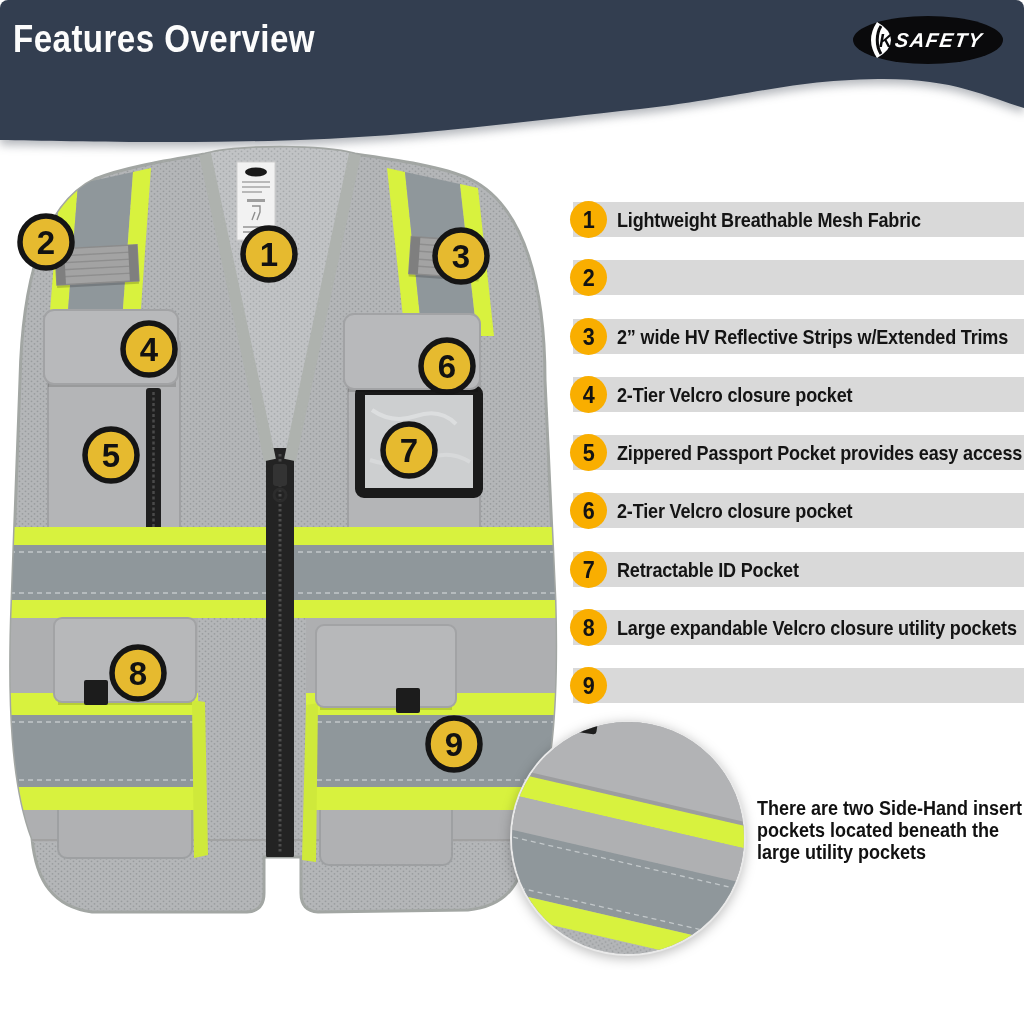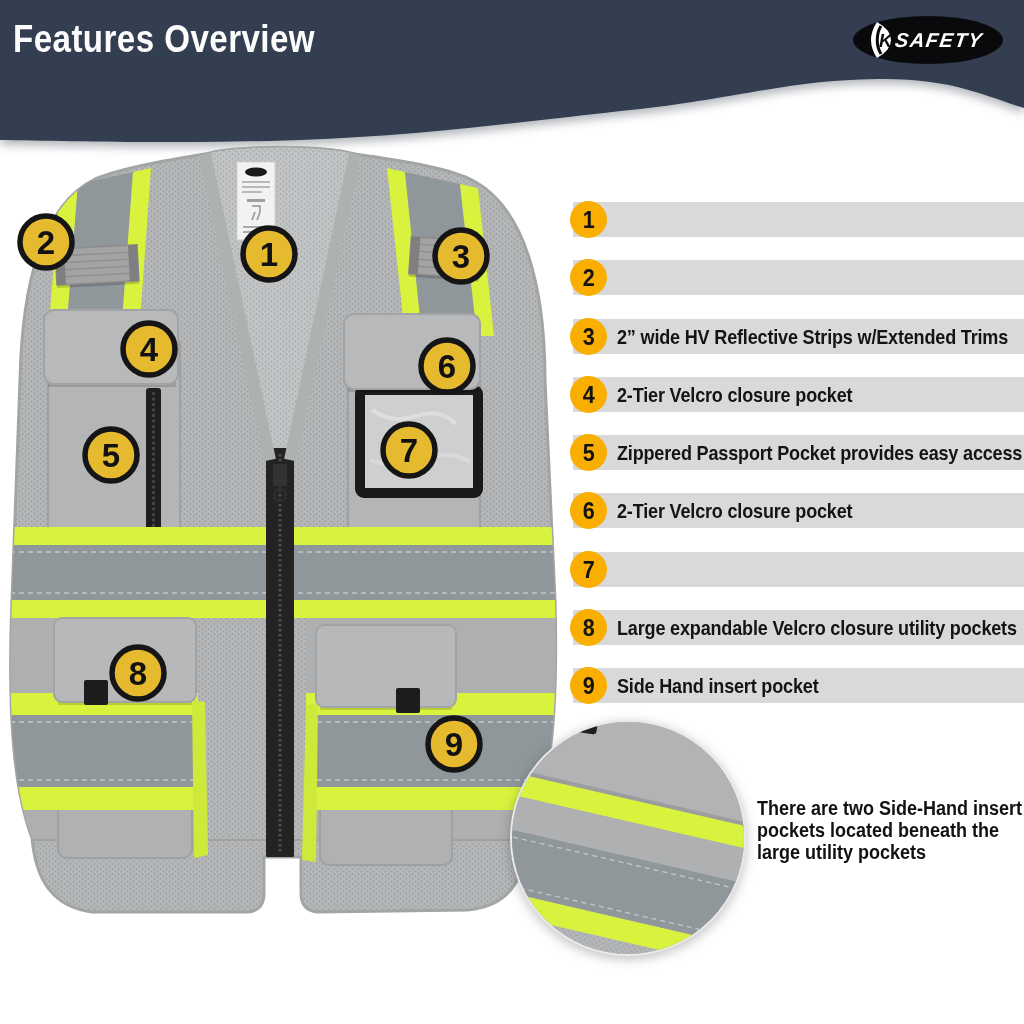--- a/index.html
+++ b/index.html
@@ -1,17 +1,17 @@
 <!DOCTYPE html>
 <html><head>
 <meta charset="utf-8">
 <style>
   html,body{margin:0;padding:0;background:#fff;}
   .stage{position:relative;width:1024px;height:1024px;background:#FFFFFF;overflow:hidden;
-         font-family:"Liberation Sans", sans-serif;}
+         font-family:"Liberation Sans", sans-serif;border-radius:8px;}
   
   .header-wave{position:absolute;left:0;top:0;}
   .header-wave path{filter:drop-shadow(0 5px 5px rgba(40,48,62,.35));}
   .page-title{position:absolute;left:13px;top:17px;font-size:39px;font-weight:bold;color:#FCFCFC;
               white-space:nowrap;transform:scaleX(.85);transform-origin:left center;letter-spacing:.5px;}
   .brand-logo{position:absolute;left:851px;top:14px;width:154px;height:52px;}
   
   .feature-row{position:absolute;left:570px;right:0;height:37px;}
   .feature-bar{position:absolute;left:3px;top:1px;right:0;bottom:1px;background:#D9D9D9;}
   .feature-circle{position:absolute;left:0;top:0;width:37px;height:37px;border-radius:50%;
@@ -256,20 +256,21 @@
         </g>
       </g>
     </g>
   </svg>
 
   <div class="feature-row" style="top:201px">
     <div class="feature-bar"></div>
     <div class="feature-circle">
         <span>1</span>
       </div>
+    <div class="feature-label"><span>Lightweight Breathable Mesh Fabric</span></div>
   </div>
   <div class="feature-row" style="top:259px">
     <div class="feature-bar"></div>
     <div class="feature-circle">
         <span>2</span>
       </div>
   </div>
   <div class="feature-row" style="top:318px">
     <div class="feature-bar"></div>
     <div class="feature-circle">
@@ -296,34 +297,34 @@
     <div class="feature-circle">
         <span>6</span>
       </div>
     <div class="feature-label"><span>2-Tier Velcro closure pocket</span></div>
   </div>
   <div class="feature-row" style="top:551px">
     <div class="feature-bar"></div>
     <div class="feature-circle">
         <span>7</span>
       </div>
+    <div class="feature-label"><span>Retractable ID Pocket</span></div>
   </div>
   <div class="feature-row" style="top:609px">
     <div class="feature-bar"></div>
     <div class="feature-circle">
         <span>8</span>
       </div>
     <div class="feature-label"><span>Large expandable Velcro closure utility pockets</span></div>
   </div>
   <div class="feature-row" style="top:667px">
     <div class="feature-bar"></div>
     <div class="feature-circle">
         <span>9</span>
       </div>
-    <div class="feature-label"><span>Side Hand insert pocket</span></div>
   </div>
 
   <div class="annotation">
     <div>There are two Side-Hand insert</div>
     <div>pockets located beneath the</div>
     <div>large utility pockets</div>
   </div>
 
 </div>
 

